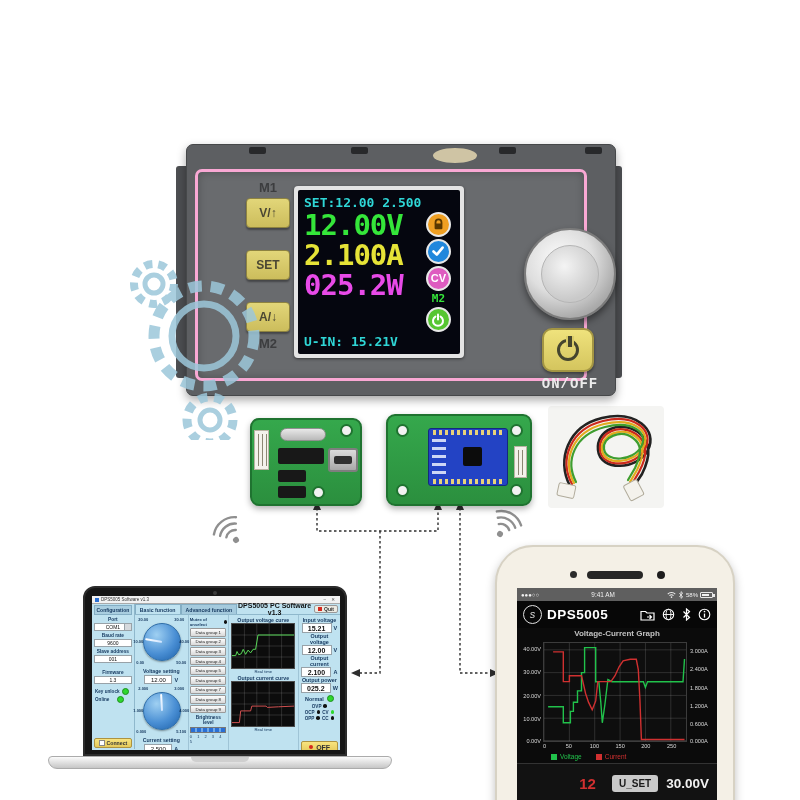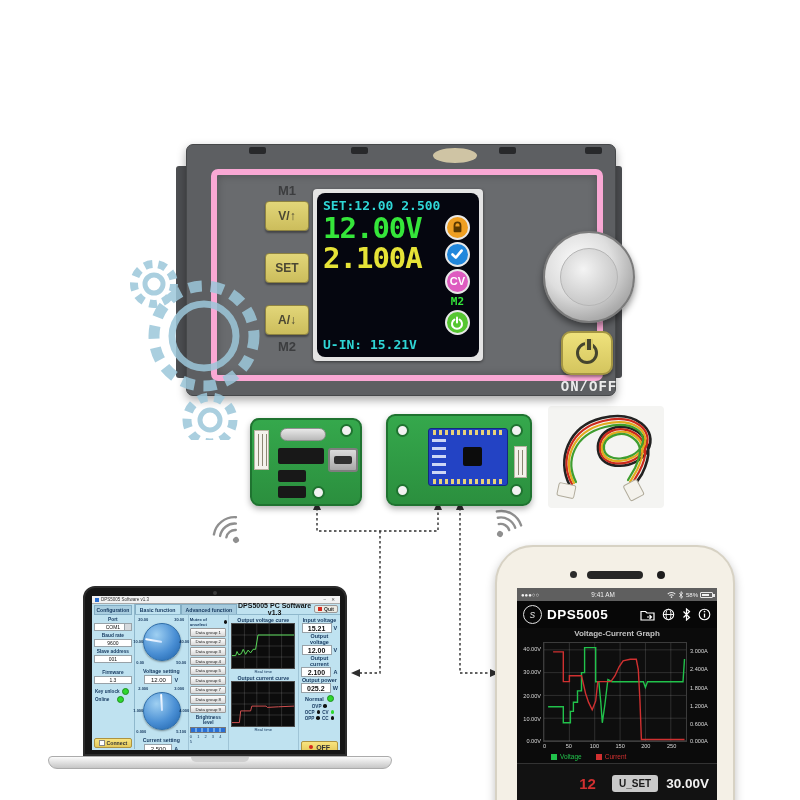--- a/index.html
+++ b/index.html
@@ -15,31 +15,31 @@
   .wm-text { position:absolute; left:192px; top:314px; width:480px; z-index:5; pointer-events:none;
              font-size:76px; font-weight:bold; letter-spacing:4px; color:rgba(156,199,218,.82);
              text-align:center; white-space:nowrap; }
 
   
   .dev-tab { position:absolute; width:15px; height:212px; background:#4d4f52; border-radius:3px; z-index:2; }
   .dev-body { position:absolute; left:186px; top:144px; width:430px; height:252px; background:#5d5f62;
               border-radius:7px; z-index:3; box-shadow:0 4px 10px rgba(0,0,0,.35); border:1px solid #46484a; }
   .dev-clip { position:absolute; top:2px; width:17px; height:7px; background:#28292b; border-radius:2px; }
   .dev-sticker { position:absolute; left:246px; top:3px; width:44px; height:15px; background:#cfc4a4; border-radius:50%; }
-  .dev-panel { position:absolute; left:24px; top:24px; width:392px; height:212px; background:#696b6e;
-               border-radius:7px; border:6px solid #f9a8d4; box-shadow:inset 0 0 8px rgba(0,0,0,.25); }
+  .dev-panel { position:absolute; left:8px; top:24px; width:392px; height:212px; background:#696b6e;
+               border-radius:7px; border:3px solid #f9a8d4; box-shadow:inset 0 0 8px rgba(0,0,0,.25); }
   .dev-mlabel { position:absolute; left:48px; width:44px; text-align:center; color:#3c3d3f;
                 font-weight:bold; font-size:13px; }
   .dev-btn { position:absolute; left:48px; width:44px; height:30px; background:linear-gradient(#e2d679,#ccbd5c);
              border:1px solid #8e8340; border-radius:4px; color:#4b4733; font-weight:bold; font-size:12px;
              display:flex; align-items:center; justify-content:center; box-shadow:0 2px 2px rgba(0,0,0,.35); }
   
   .dev-lcd-frame { position:absolute; left:96px; top:14px; width:170px; height:172px; background:#e4e4e4;
                    border-radius:4px; padding:4px; box-shadow:0 1px 3px rgba(0,0,0,.5); }
-  .dev-lcd { width:100%; height:100%; background:#05060f; border-radius:8px; padding:5px 6px;
+  .dev-lcd { width:100%; height:100%; background:#05060f; border-radius:2px; padding:5px 6px;
              font-family:"DejaVu Sans Mono", monospace; font-weight:bold; display:flex; flex-direction:column; }
   .lcd-set { color:#2fd6d6; font-size:13px; letter-spacing:0; }
   .lcd-main { flex:1; display:flex; }
   .lcd-vals { width:122px; display:flex; flex-direction:column; justify-content:flex-start; }
   .lcd-vals > div { font-size:29px; line-height:30px; letter-spacing:-1px; }
   .lcd-v { color:#35e63a; } .lcd-a { color:#e6e337; } .lcd-w { color:#e84ae8; }
   .lcd-icons { width:32px; display:flex; flex-direction:column; align-items:center; justify-content:space-between; padding:2px 0; }
   .lcd-ic { width:25px; height:25px; border-radius:50%; display:flex; align-items:center; justify-content:center; border:2px solid #e8e8e8; }
   .lcd-ic-lock { background:#ef9f22; } .lcd-ic-check { background:#2187dc; }
   .lcd-ic-cv { background:#de5cc0; color:#fff; font-size:11px; font-family:"Liberation Sans",sans-serif; font-weight:bold; }
@@ -278,20 +278,21 @@
       <button class="dev-btn" style="top:130px;">A/↓</button>
       <div class="dev-mlabel" style="top:164px;">M2</div>
 
       <div class="dev-lcd-frame">
         <div class="dev-lcd">
           <div class="lcd-set">SET:12.00 2.500</div>
           <div class="lcd-main">
             <div class="lcd-vals">
               <div class="lcd-v">12.00V</div>
               <div class="lcd-a">2.100A</div>
+              <div class="lcd-w">025.2W</div>
             </div>
             <div class="lcd-icons">
               <span class="lcd-ic lcd-ic-lock">
                 <svg width="13" height="13" viewBox="0 0 13 13">
                     <path d="M3.5,6 v-1.6 a3,3 0 0 1 6,0 V6" stroke="#5a3800" stroke-width="1.8" fill="none"></path>
                     <rect x="2.6" y="5.6" width="7.8" height="5.6" rx="1" fill="#5a3800"></rect>
                   </svg>
               </span>
               <span class="lcd-ic lcd-ic-check">
                 <svg width="14" height="14" viewBox="0 0 14 14">

